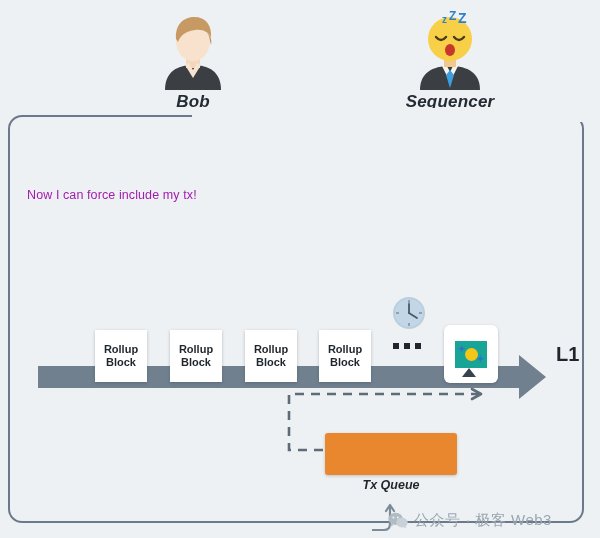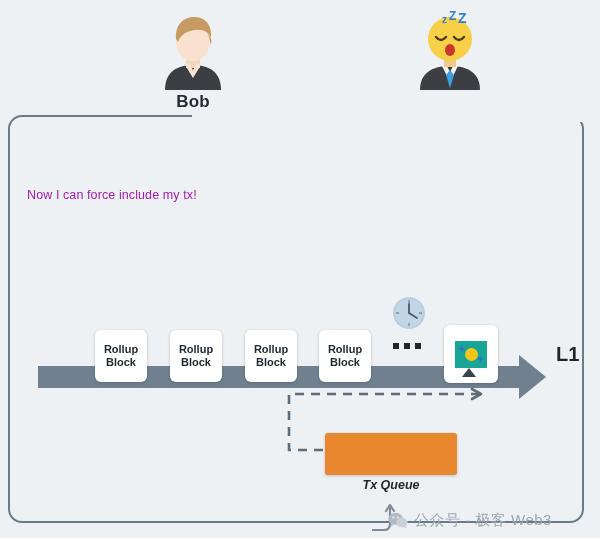--- a/index.html
+++ b/index.html
@@ -25,20 +25,21 @@
     position: absolute;
     width: 130px;
     text-align: center;
   }
   .actor-name {
     font-size: 17px;
     font-weight: bold;
     color: #232b33;
     letter-spacing: .2px;
     margin-top: 2px;
+    font-style: italic;
   }
   .avatar-wrap {
     height: 82px;
     display: flex;
     align-items: flex-end;
     justify-content: center;
   }
 
   #actor-bob { left: 128px; top: 8px; }
   #actor-sequencer { left: 385px; top: 8px; }
@@ -104,21 +105,21 @@
     color: #1f262d;
   }
 
   
   .rollup-block {
     position: absolute;
     top: 330px;
     width: 52px;
     height: 52px;
     background: #ffffff;
-    border-radius: 6px;
+    border-radius: 0;
     box-shadow: 0 1px 3px rgba(40,50,60,.28);
     display: flex;
     flex-direction: column;
     align-items: center;
     justify-content: center;
     line-height: 1.22;
   }
   .rollup-block span {
     font-size: 11px;
     font-weight: bold;
@@ -298,20 +299,21 @@
         <path d="M24 27 q5 6 10 0" stroke="#4a3a1a" stroke-width="2.4" fill="none" stroke-linecap="round"></path>
         <path d="M42 27 q5 6 10 0" stroke="#4a3a1a" stroke-width="2.4" fill="none" stroke-linecap="round"></path>
 
         <ellipse cx="38" cy="40" rx="5" ry="6" fill="#c9372c"></ellipse>
 
         <text x="30" y="13" font-family="'Liberation Sans',sans-serif" font-size="10" font-weight="bold" fill="#2f7fd0">z</text>
         <text x="37" y="10" font-family="'Liberation Sans',sans-serif" font-size="12" font-weight="bold" fill="#2f7fd0">Z</text>
         <text x="46" y="13" font-family="'Liberation Sans',sans-serif" font-size="14" font-weight="bold" fill="#2f7fd0">Z</text>
       </svg>
     </div>
+    <div class="actor-name">Sequencer</div>
   </div>
 
   <div id="callout-frame"></div>
   <div id="callout-gap"></div>
 
   <div id="speech-text">Now I can force include my tx!</div>
 
   <div id="timeline-bar"></div>
   <div id="timeline-head"></div>
   <div id="l1-label">L1</div>

